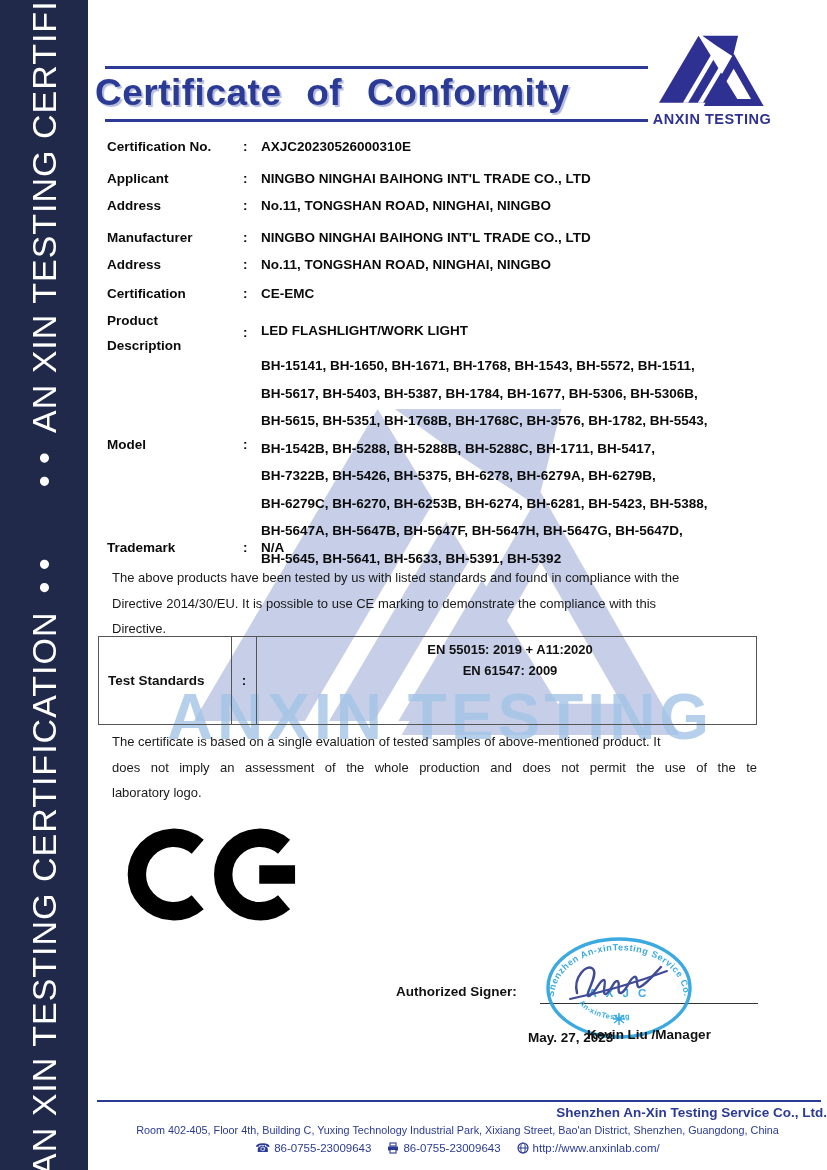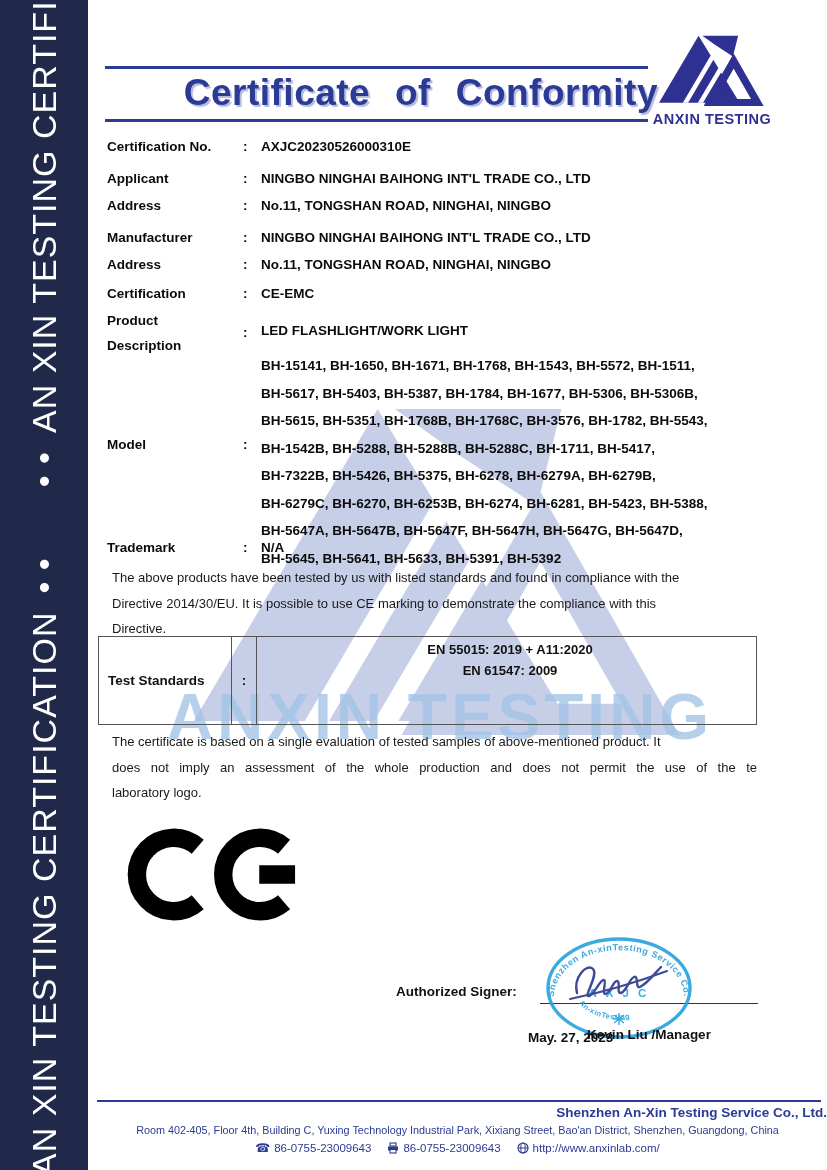--- a/index.html
+++ b/index.html
@@ -5,21 +5,21 @@
   html,body{margin:0;padding:0;background:#fff;}
   .page{position:relative;width:827px;height:1170px;background:#fff;overflow:hidden;
         font-family:"Liberation Sans","DejaVu Sans",sans-serif;color:#111;}
   
   .sideband{position:absolute;left:0;top:0;width:88px;height:1170px;background:#20294a;overflow:hidden;}
   .sideband-text{position:absolute;left:22px;bottom:-6px;height:2400px;
       writing-mode:vertical-rl;transform:rotate(180deg);transform-origin:center;
       color:#ffffff;font-size:34px;letter-spacing:1px;white-space:nowrap;line-height:44px;}
   
   .hline{position:absolute;left:105px;width:543px;height:3px;background:#2b3a94;}
-  .title{position:absolute;left:95px;top:72px;width:563px;text-align:right;
+  .title{position:absolute;left:95px;top:72px;width:563px;text-align:left;
       font-size:37px;font-weight:bold;color:#2b3a94;word-spacing:14px;letter-spacing:.5px;
       text-shadow:2px 2px 1px #b4bade;}
   .logo-box{position:absolute;left:652px;top:31px;width:120px;text-align:center;}
   .logo-caption{font-size:14.5px;font-weight:bold;color:#2e3192;letter-spacing:.5px;margin-top:1px;white-space:nowrap;}
   
   .wm-logo{position:absolute;left:180px;top:388px;width:520px;height:347px;color:#9aa8d6;opacity:.55;z-index:0;}
   .wm-text{position:absolute;left:95px;top:680px;width:690px;text-align:center;
       font-size:64px;font-weight:bold;color:#a4c5e7;opacity:.8;letter-spacing:4px;z-index:0;white-space:nowrap;}
   
   .frow{position:absolute;left:107px;display:flex;font-size:13.5px;font-weight:bold;color:#0b0b0b;white-space:nowrap;z-index:1;}

